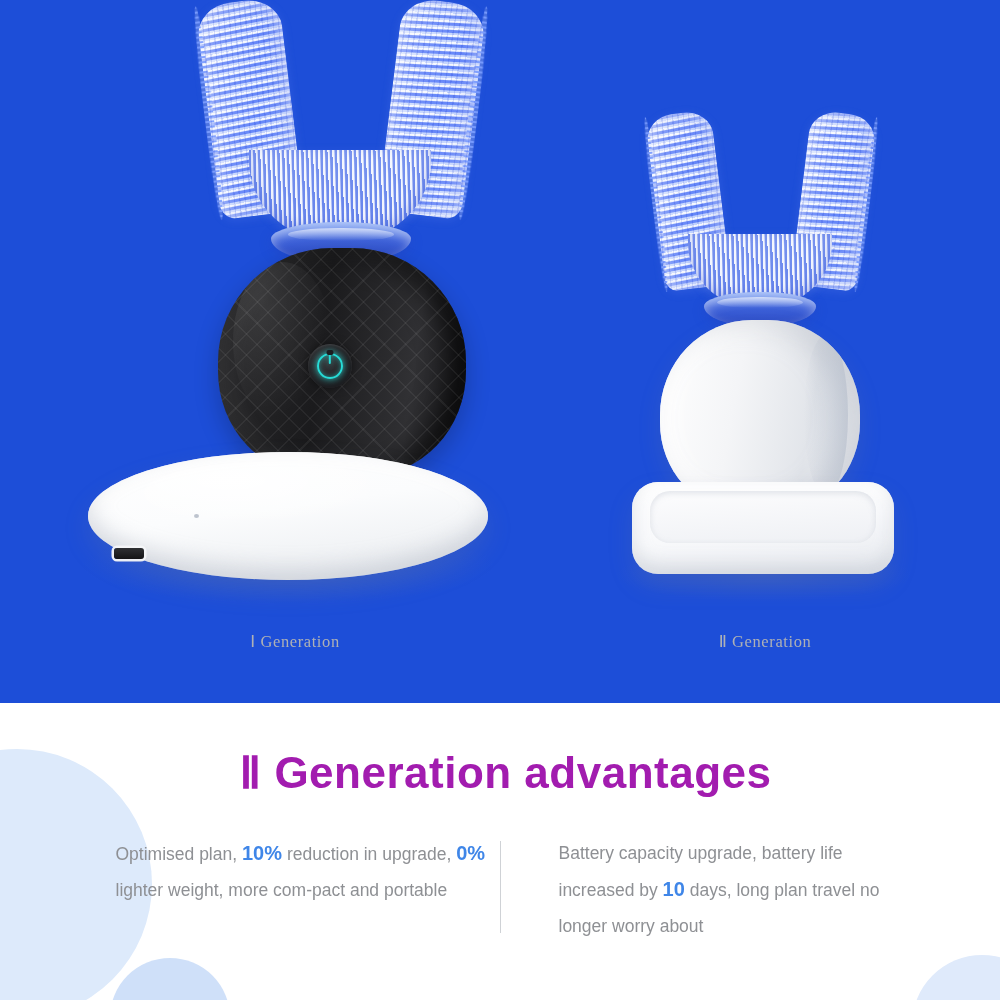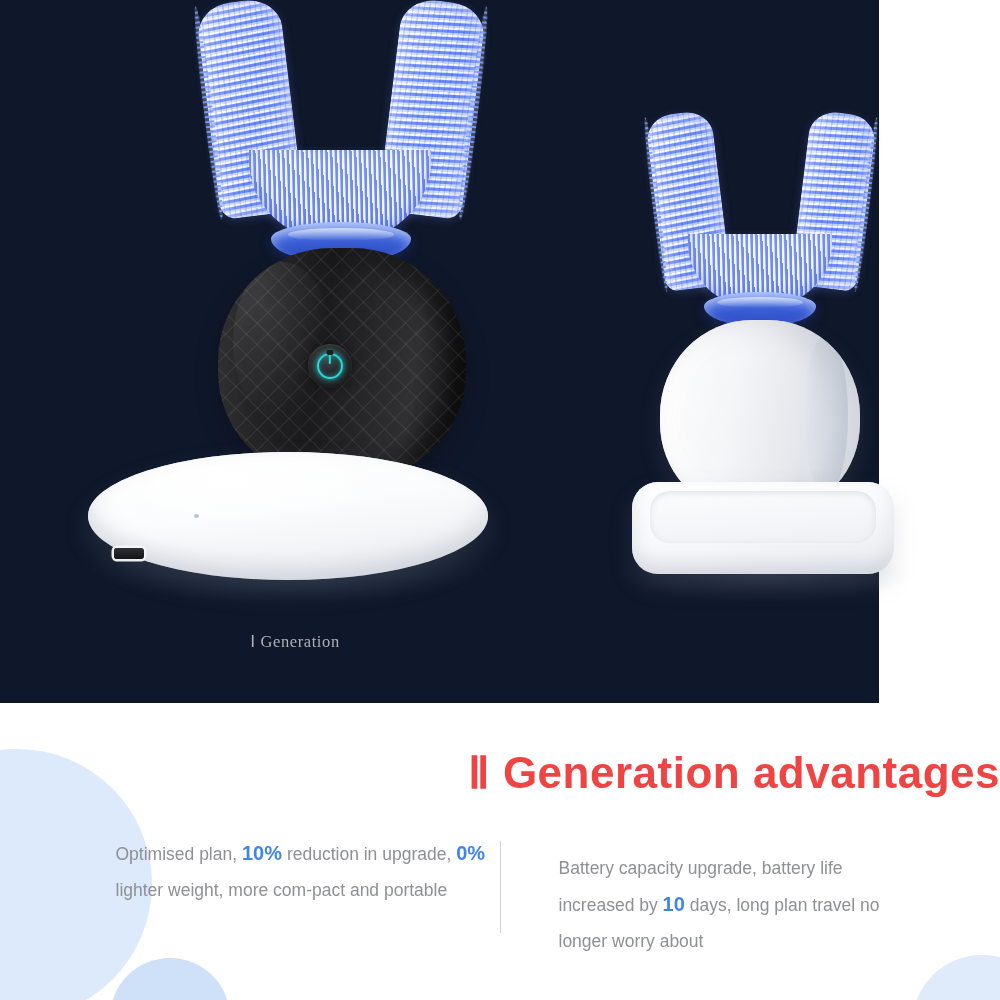--- a/index.html
+++ b/index.html
@@ -9,22 +9,22 @@
     width:1000px; height:1000px;
     font-family:"Liberation Sans", sans-serif;
     background:#ffffff;
     overflow:hidden;
   }
 
   #page { position:relative; width:1000px; height:1000px; background:#ffffff; }
 
   
   #product-section {
-    position:absolute; left:0; top:0; width:879px; height:703px;
-    background:#0f172a;
+    position:absolute; left:0; top:0; width:1000px; height:703px;
+    background:#1d4ed8;
   }
 
   .product-group { position:absolute; }
 
   
   .mouthpiece { position:absolute; }
 
   .arm {
     position:absolute; top:0;
     border-radius:42% 42% 18% 18% / 14% 14% 8% 8%;
@@ -209,39 +209,39 @@
     background:#ffffff; overflow:hidden;
   }
 
   .deco-circle { position:absolute; border-radius:50%; }
   #deco-big    { left:-118px; top:46px;  width:270px; height:270px; background:#ddeafb; }
   #deco-small  { left:110px;  top:255px; width:120px; height:120px; background:#cfe0f9; }
   #deco-right  { right:-52px; top:252px; width:140px; height:140px; background:#dfeafb; }
 
   #headline {
     position:absolute; left:11px; right:0; top:44px;
-    text-align:right;
+    text-align:center;
     font-size:44px;
-    color:#ef4444;
+    color:#a21caf;
     letter-spacing:.5px;
     white-space:nowrap;
   }
 
   #columns {
     position:absolute; left:0; right:0; top:132px;
     display:flex; justify-content:center; align-items:flex-start;
   }
   .adv-col {
     width:392px;
     font-size:17.5px;
     line-height:36px;
     color:#8e9094;
   }
   #col-left  { padding-left:8px; }
-  #col-right { padding-left:58px;margin-top:15px; }
+  #col-right { padding-left:58px; }
   .hl { color:#3f86e8; font-weight:bold; font-size:20px; }
 
   #col-divider {
     width:1px; height:92px; margin-top:6px;
     background:#cfd2d6;
   }
 </style>
 </head>
 <body>
 
@@ -294,20 +294,21 @@
 
       <div class="handle handle-white" style="left:60px; top:320px; width:200px; height:190px;">
         <div class="hw-edge"></div>
       </div>
 
       <div class="floor-shadow" style="left:14px; top:548px; width:300px; height:54px;"></div>
       <div class="base-rect" style="left:32px; top:482px; width:262px; height:92px;">
         <div class="base-rect-inner"></div>
       </div>
 
+      <div class="gen-caption" style="left:25px; top:632px; width:280px; text-align:center;">Ⅱ Generation</div>
     </div>
   </div>
 
   <div id="advantages-section">
 
     <span class="deco-circle" id="deco-big"></span>
     <span class="deco-circle" id="deco-small"></span>
     <span class="deco-circle" id="deco-right"></span>
 
     <h1 id="headline">Ⅱ Generation advantages</h1>

